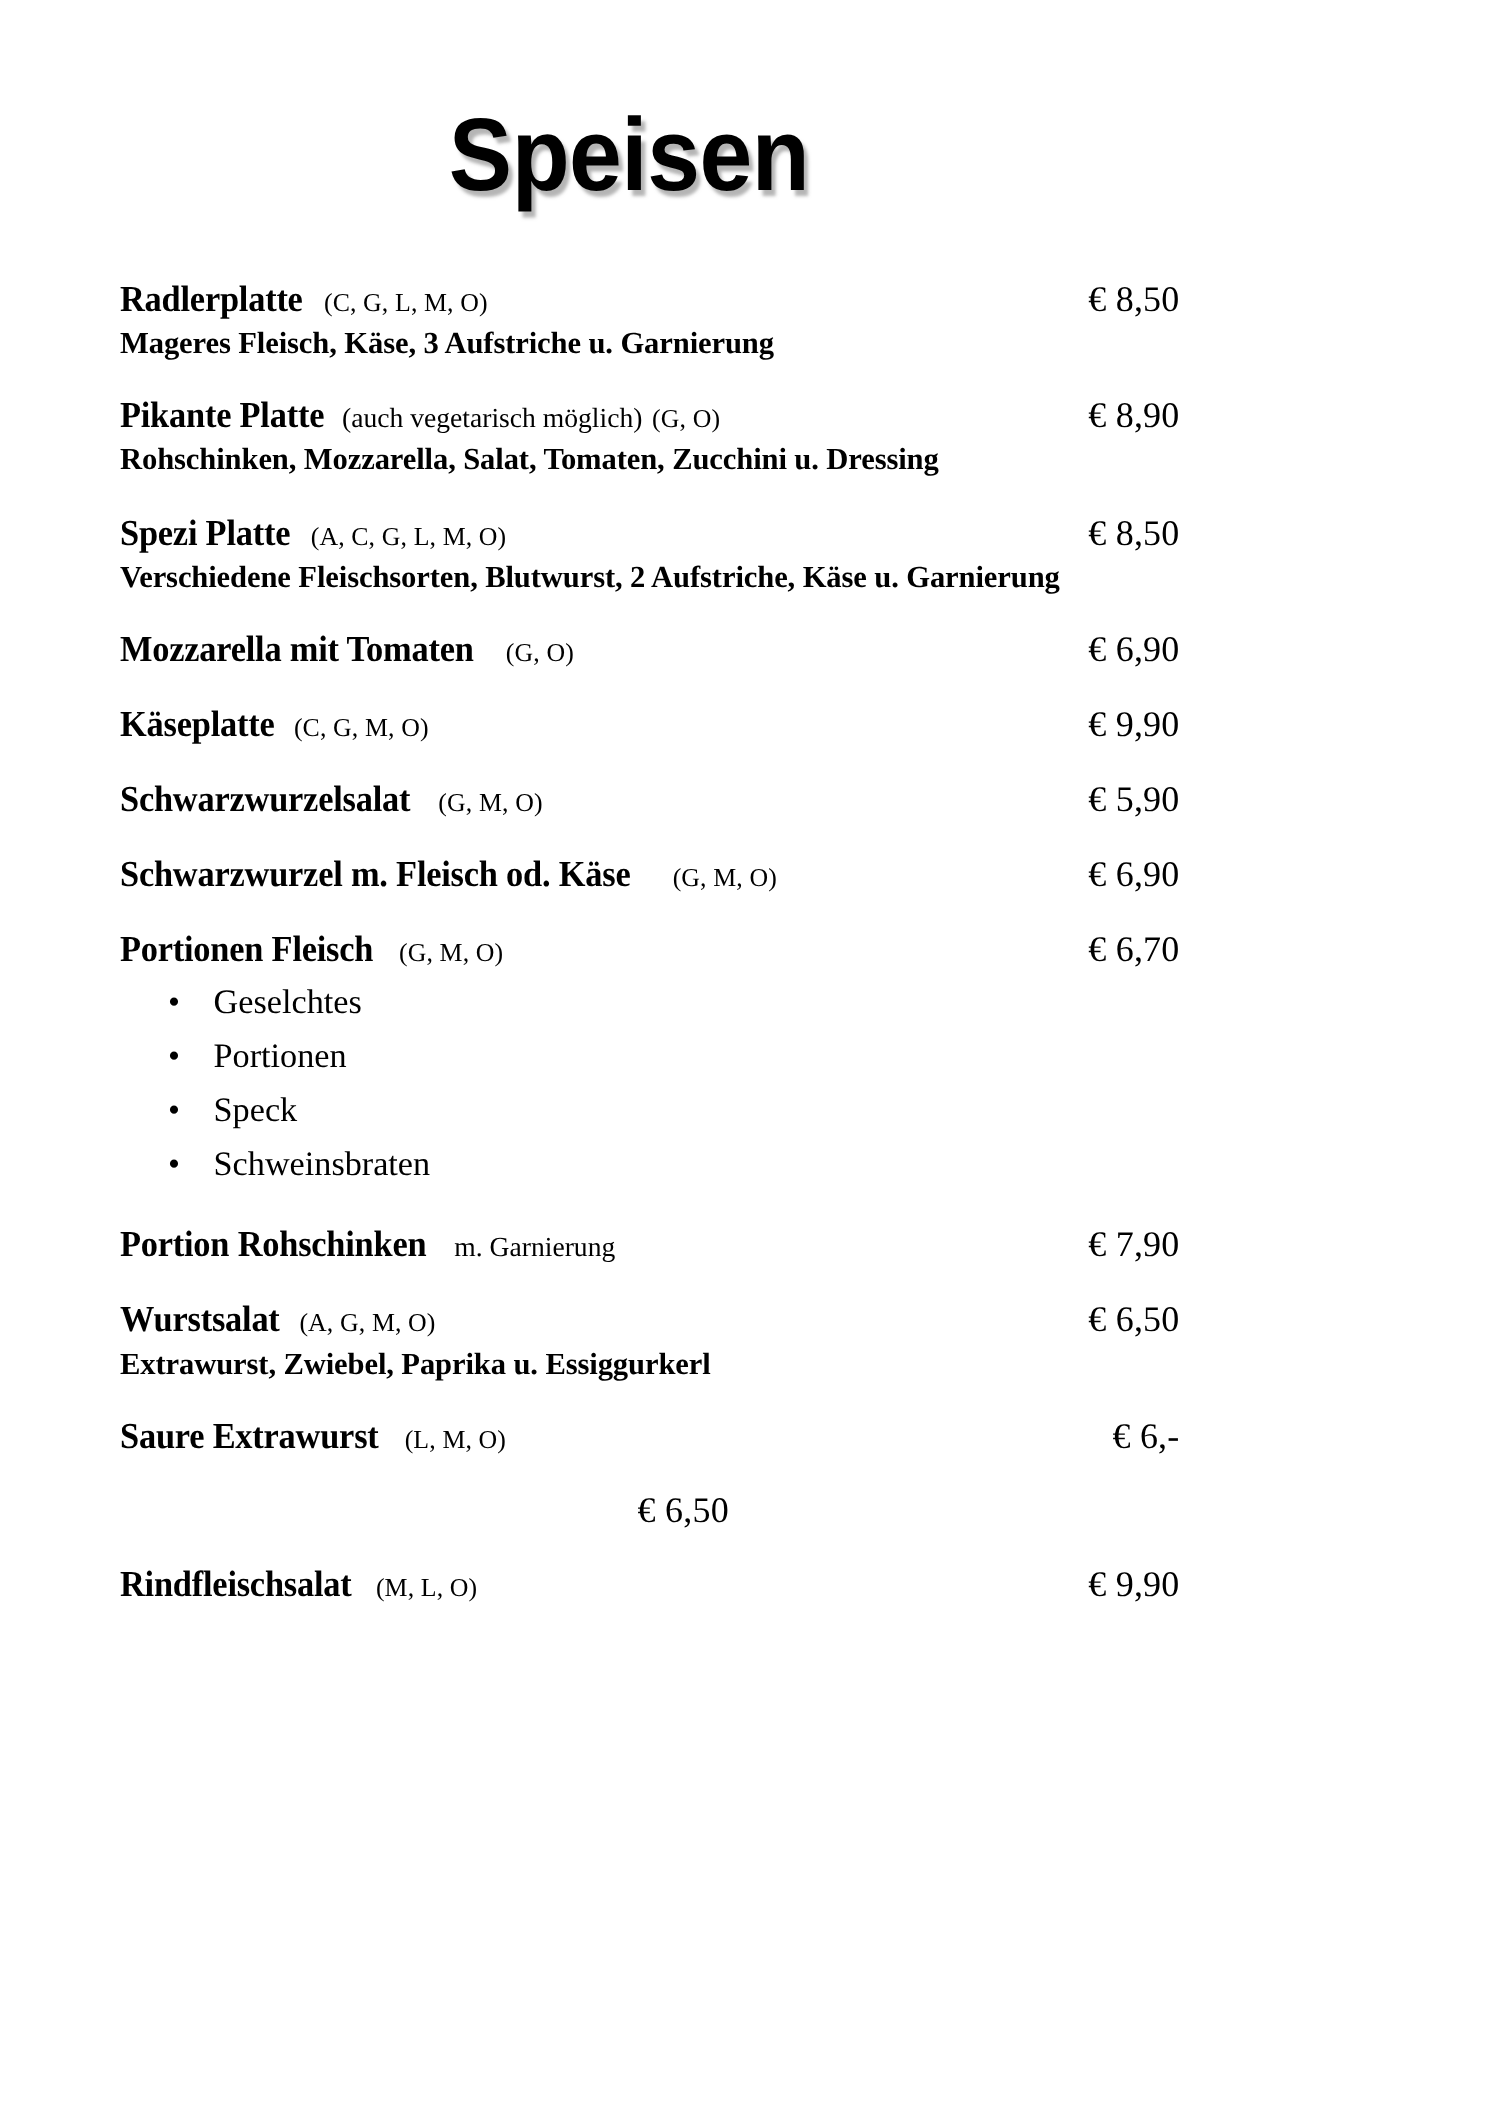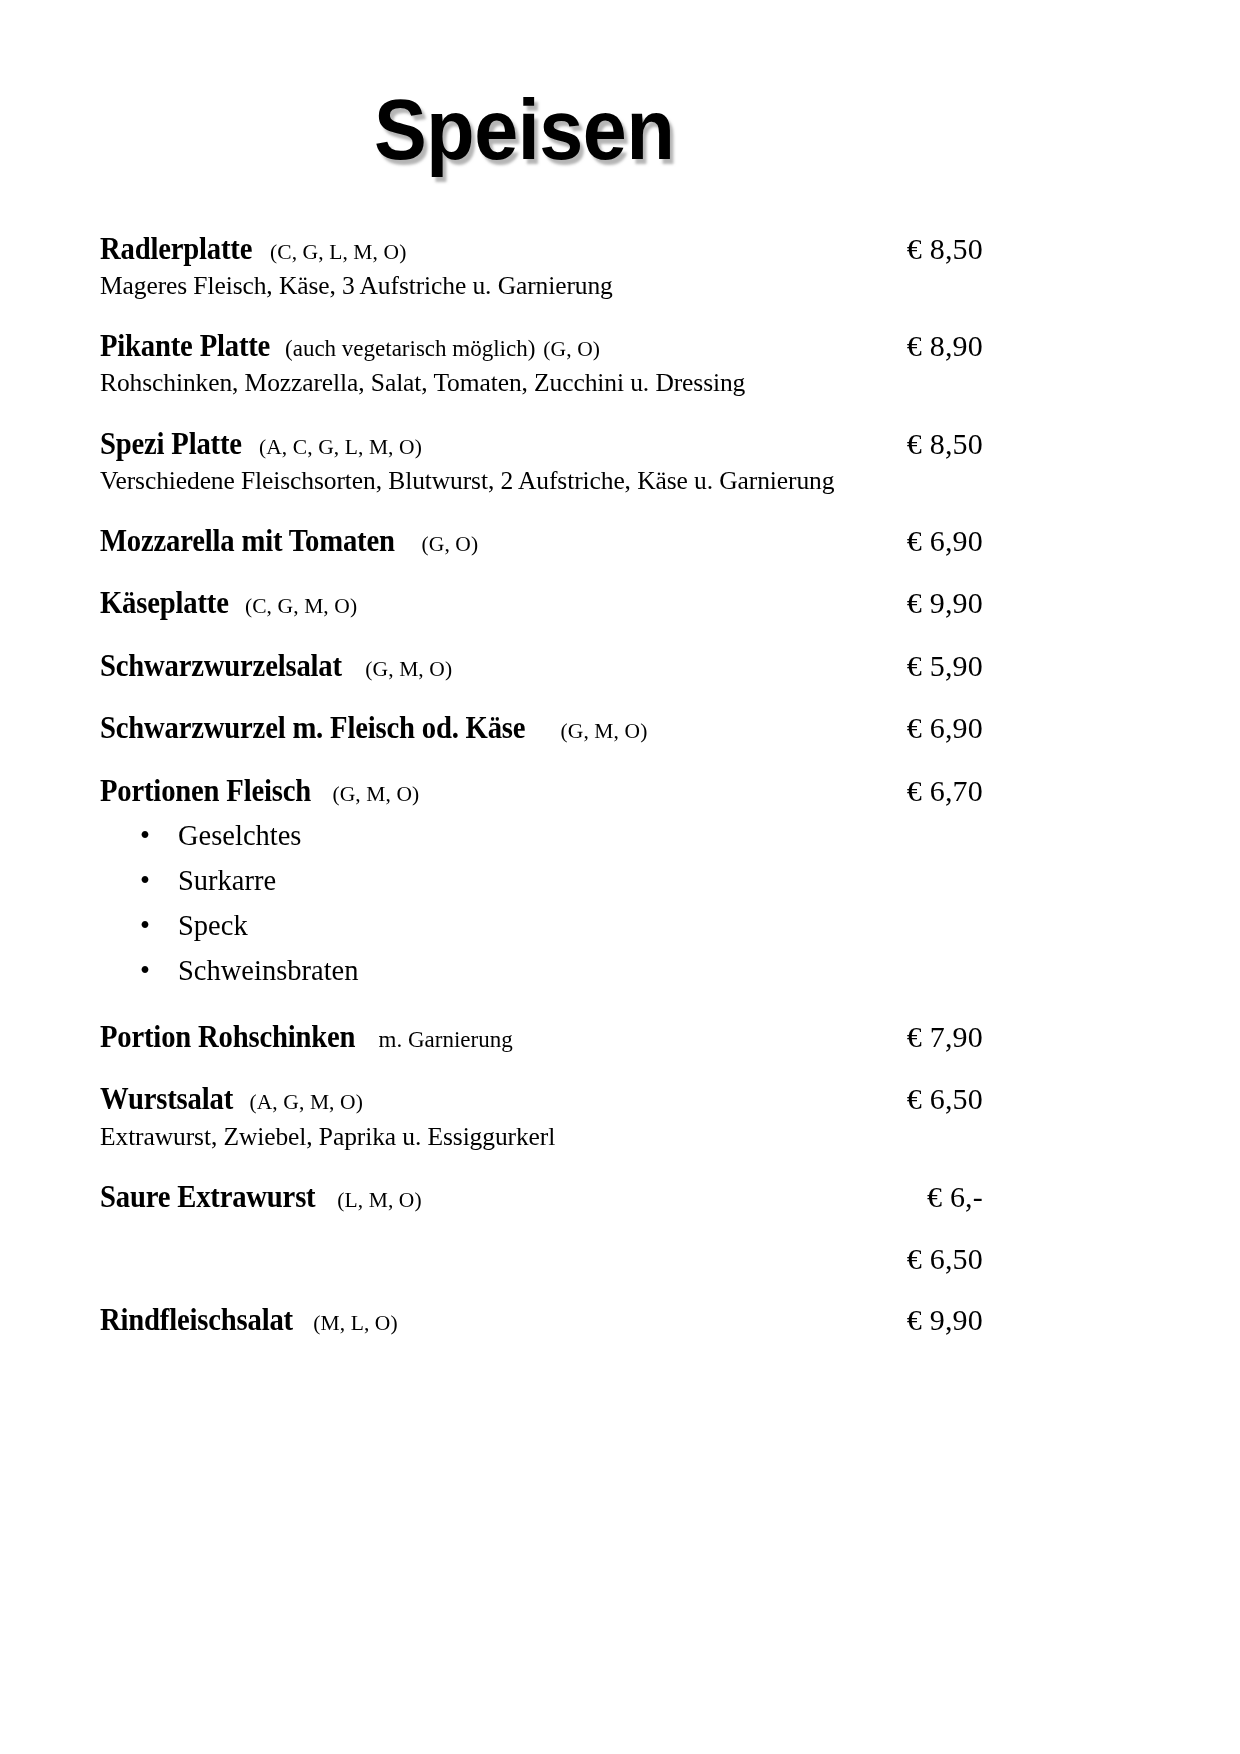--- a/index.html
+++ b/index.html
@@ -52,21 +52,21 @@
   }
 
   .menu-item {
     margin: 0 0 27px 0;
     padding: 0;
   }
 
   .item-row {
     display: flex;
     align-items: baseline;
-    justify-content: flex-end;
+    justify-content: center;
     width: 100%;
   }
 
   .item-name-wrap {
     flex: 1 1 auto;
     min-width: 0;
     padding-right: 16px;
   }
 
   .item-name {
@@ -102,21 +102,21 @@
     flex: 0 0 auto;
     font-weight: normal;
     font-size: 30px;
     letter-spacing: 0.2px;
     white-space: nowrap;
     text-align: right;
     min-width: 132px;
   }
 
   .item-desc {
-    font-weight: normal;
+    font-weight: bold;
     font-size: 25.5px;
     line-height: 1.3;
     margin-top: 2px;
     letter-spacing: -0.1px;
   }
 
   
   .sub-list {
     list-style: none;
     margin: 4px 0 0 0;
@@ -191,21 +191,21 @@
           <div class="item-price">€ 6,90</div>
         </div>
       </li>
       <li class="menu-item">
         <div class="item-row">
           <div class="item-name-wrap"><span class="item-name">Portionen Fleisch</span><span class="allergens">(G, M, O)</span></div>
           <div class="item-price">€ 6,70</div>
         </div>
         <ul class="sub-list">
           <li><span class="bullet">•</span><span>Geselchtes</span></li>
-          <li><span class="bullet">•</span><span>Surkarre</span></li>
+          <li><span class="bullet">•</span><span>Portionen</span></li>
           <li><span class="bullet">•</span><span>Speck</span></li>
           <li><span class="bullet">•</span><span>Schweinsbraten</span></li>
         </ul>
       </li>
       <li class="menu-item">
         <div class="item-row">
           <div class="item-name-wrap"><span class="item-name">Portion Rohschinken</span><span class="qualifier">m. Garnierung</span></div>
           <div class="item-price">€ 7,90</div>
         </div>
       </li>

